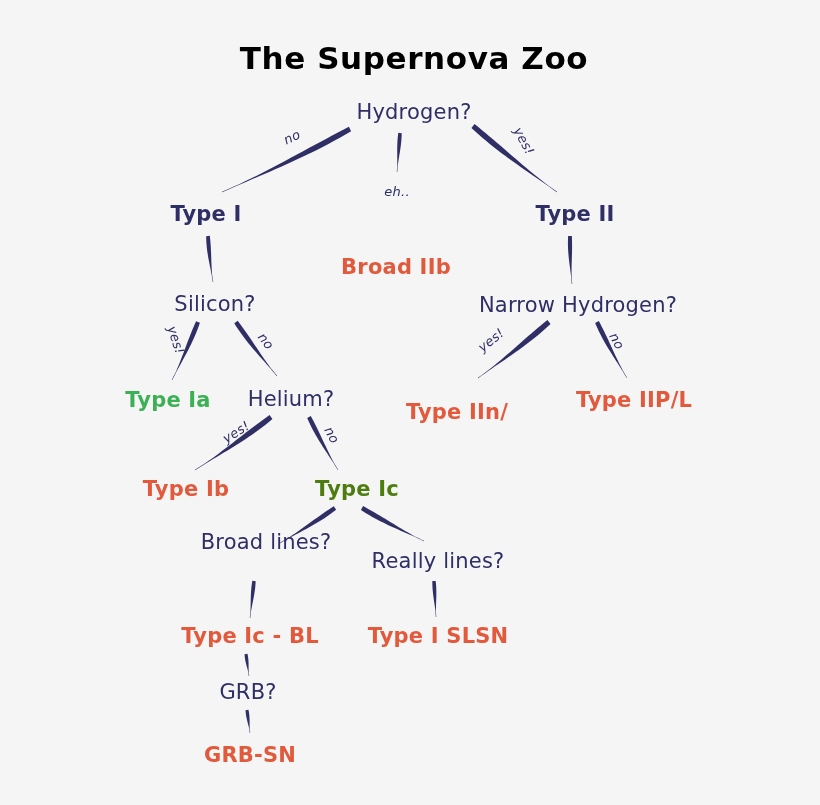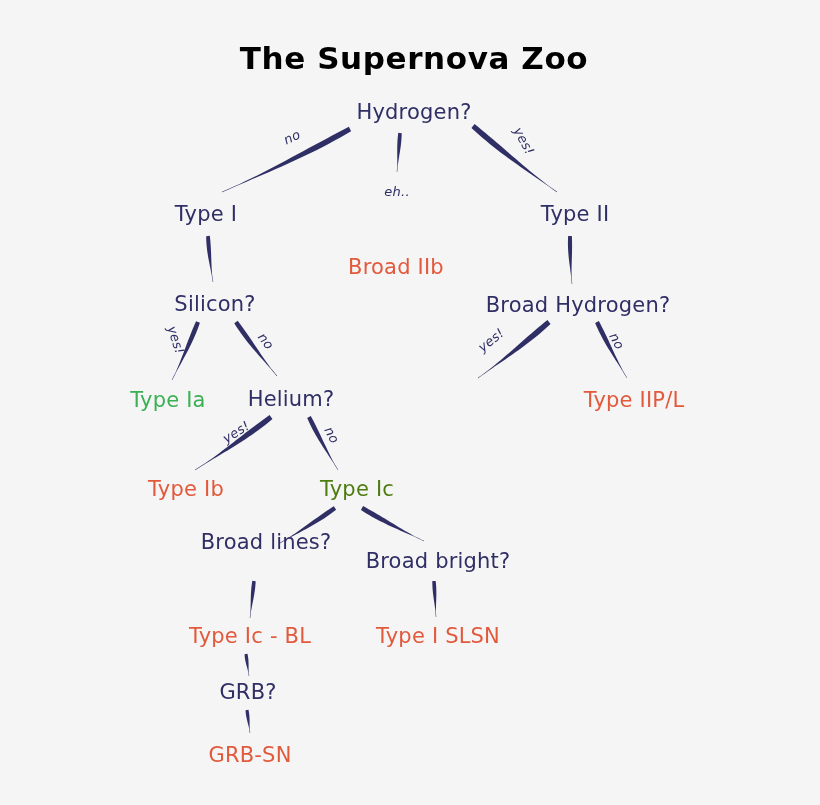--- a/index.html
+++ b/index.html
@@ -41,21 +41,21 @@
     font-size: 31px;
     font-weight: bold;
     letter-spacing: 0.6px;
   }
   .q {           
     font-size: 21px;
     font-weight: normal;
   }
   .cls {         
     font-size: 21px;
-    font-weight: normal;
+    font-weight: bold;
     text-align: right;
   }
   .edge-label {
     position: absolute;
     transform-origin: 50% 50%;
     white-space: nowrap;
     font-size: 13px;
     font-style: italic;
     letter-spacing: 0.3px;
   }
@@ -97,44 +97,45 @@
       <div class="node cls" style="left: 575px; top: 214px; color: rgb(47, 47, 102);">
         <div>Type II</div>
       </div>
       <div class="node cls" style="left: 396px; top: 267px; color: rgb(226, 89, 60);">
         <div>Broad IIb</div>
       </div>
       <div class="node q" style="left: 215px; top: 304px; color: rgb(47, 47, 102);">
         <div>Silicon?</div>
       </div>
       <div class="node q" style="left: 578px; top: 305px; color: rgb(47, 47, 102);">
-        <div>Broad Hydrogen?</div>
+        <div>Narrow Hydrogen?</div>
       </div>
       <div class="node cls" style="left: 168px; top: 400px; color: rgb(60, 176, 84);">
         <div>Type Ia</div>
       </div>
       <div class="node q" style="left: 291px; top: 399px; color: rgb(47, 47, 102);">
         <div>Helium?</div>
       </div>
       <div class="node cls" style="left: 457px; top: 412px; color: rgb(226, 89, 60);">
+        <div>Type IIn/</div>
       </div>
       <div class="node cls" style="left: 634px; top: 400px; color: rgb(226, 89, 60);">
         <div>Type IIP/L</div>
       </div>
       <div class="node cls" style="left: 186px; top: 489px; color: rgb(226, 89, 60);">
         <div>Type Ib</div>
       </div>
       <div class="node cls" style="left: 357px; top: 489px; color: #4d7c0f;">
         <div>Type Ic</div>
       </div>
       <div class="node q" style="left: 266px; top: 542px; color: rgb(47, 47, 102);">
         <div>Broad lines?</div>
       </div>
       <div class="node q" style="left: 438px; top: 561px; color: rgb(47, 47, 102);">
-        <div>Broad bright?</div>
+        <div>Really lines?</div>
       </div>
       <div class="node cls" style="left: 250px; top: 636px; color: rgb(226, 89, 60);">
         <div>Type Ic - BL</div>
       </div>
       <div class="node cls" style="left: 438px; top: 636px; color: rgb(226, 89, 60);">
         <div>Type I SLSN</div>
       </div>
       <div class="node q" style="left: 248px; top: 692px; color: rgb(47, 47, 102);">
         <div>GRB?</div>
       </div>

